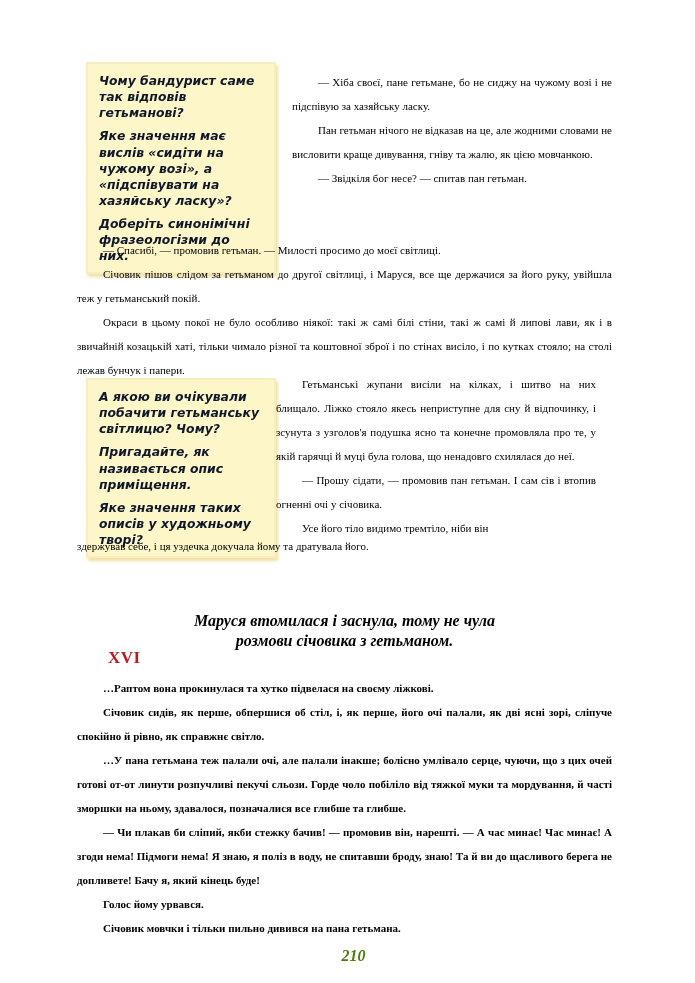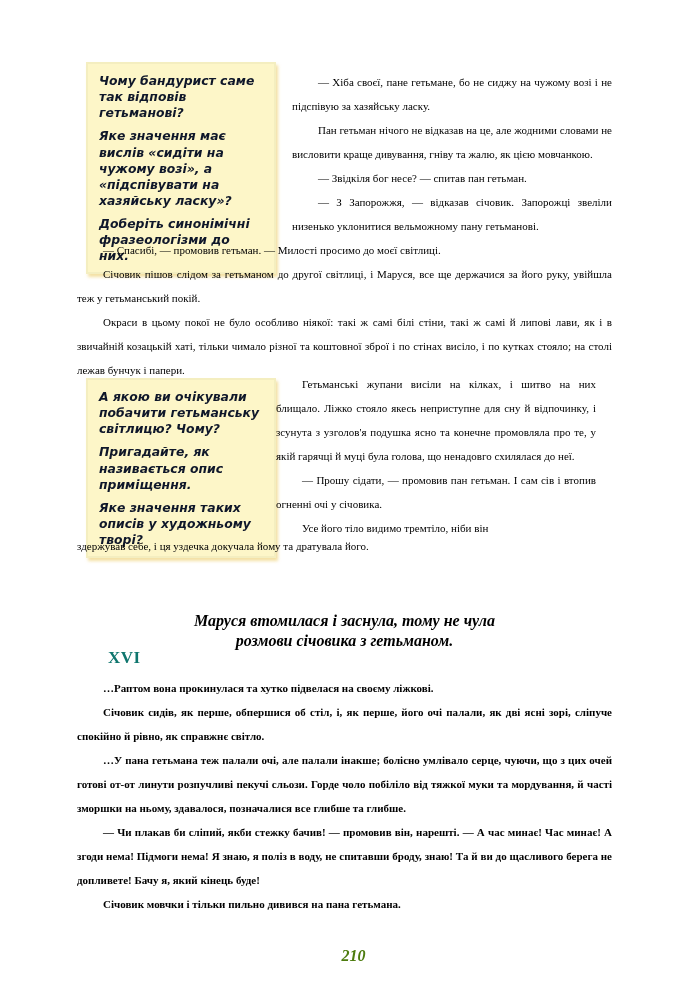--- a/index.html
+++ b/index.html
@@ -123,21 +123,21 @@
 
   
   .chapter-num {
     position: absolute;
     left: 108px;
     top: 648px;
     font-family: "Liberation Serif", "DejaVu Serif", serif;
     font-weight: bold;
     font-size: 17px;
     letter-spacing: 0.5px;
-    color: #0f766e;
+    color: #b91c1c;
   }
 
   
   .page-number {
     position: absolute;
     left: 0;
     top: 947px;
     width: 695px;
     text-align: center;
     font-size: 16px;
@@ -161,21 +161,20 @@
   <div class="qbox" id="qbox-2">
     <p>А якою ви очікували побачити гетьманську світлицю? Чому?</p>
     <p>Пригадайте, як називається опис приміщення.</p>
     <p>Яке значення таких описів у художньому творі?</p>
   </div>
 
   <div class="bodytext" id="col-right-1">
     <p>— Хіба своєї, пане гетьмане, бо не сиджу на чужому возі і не підспівую за хазяйську ласку.</p>
     <p>Пан гетьман нічого не відказав на це, але жодними словами не висловити краще дивування, гніву та жалю, як цією мовчанкою.</p>
     <p>— Звідкіля бог несе? — спитав пан гетьман.</p>
-    <p>— З Запорожжя, — відказав січовик. Запорожці звеліли низенько уклонитися вельможному пану гетьманові.</p>
   </div>
 
   <div class="bodytext" id="block-mid">
     <p>— Спасибі, — промовив гетьман. — Милості просимо до моєї світлиці.</p>
     <p>Січовик пішов слідом за гетьманом до другої світлиці, і Маруся, все ще держачися за його руку, увійшла теж у гетьманський покій.</p>
     <p>Окраси в цьому покої не було особливо ніякої: такі ж самі білі стіни, такі ж самі й липові лави, як і в звичайній козацькій хаті, тільки чимало різної та коштовної зброї і по стінах висіло, і по кутках стояло; на столі лежав бунчук і папери.</p>
   </div>
 
   <div class="bodytext" id="col-right-2">
     <p>Гетьманські жупани висіли на кілках, і шитво на них блищало. Ліжко стояло якесь неприступне для сну й відпочинку, і зсунута з узголов'я подушка ясно та конечне промовляла про те, у якій гарячці й муці була голова, що ненадовго схилялася до неї.</p>
@@ -192,18 +191,19 @@
     <span>розмови січовика з гетьманом.</span>
   </div>
 
   <div class="chapter-num">XVI</div>
 
   <div class="bodytext" id="block-tail">
     <p>…Раптом вона прокинулася та хутко підвелася на своєму ліжкові.</p>
     <p>Січовик сидів, як перше, обпершися об стіл, і, як перше, його очі палали, як дві ясні зорі, сліпуче спокійно й рівно, як справжнє світло.</p>
     <p>…У пана гетьмана теж палали очі, але палали інакше; болісно умлівало серце, чуючи, що з цих очей готові от-от линути розпучливі пекучі сльози. Горде чоло побіліло від тяжкої муки та мордування, й часті зморшки на ньому, здавалося, позначалися все глибше та глибше.</p>
     <p>— Чи плакав би сліпий, якби стежку бачив! — промовив він, нарешті. — А час минає! Час минає! А згоди нема! Підмоги нема! Я знаю, я поліз в воду, не спитавши броду, знаю! Та й ви до щасливого берега не допливете! Бачу я, який кінець буде!</p>
+    <p>Голос йому урвався.</p>
     <p>Січовик мовчки і тільки пильно дивився на пана гетьмана.</p>
   </div>
 
   <div class="page-number">210</div>
 
 </div>
 
 </body></html>

